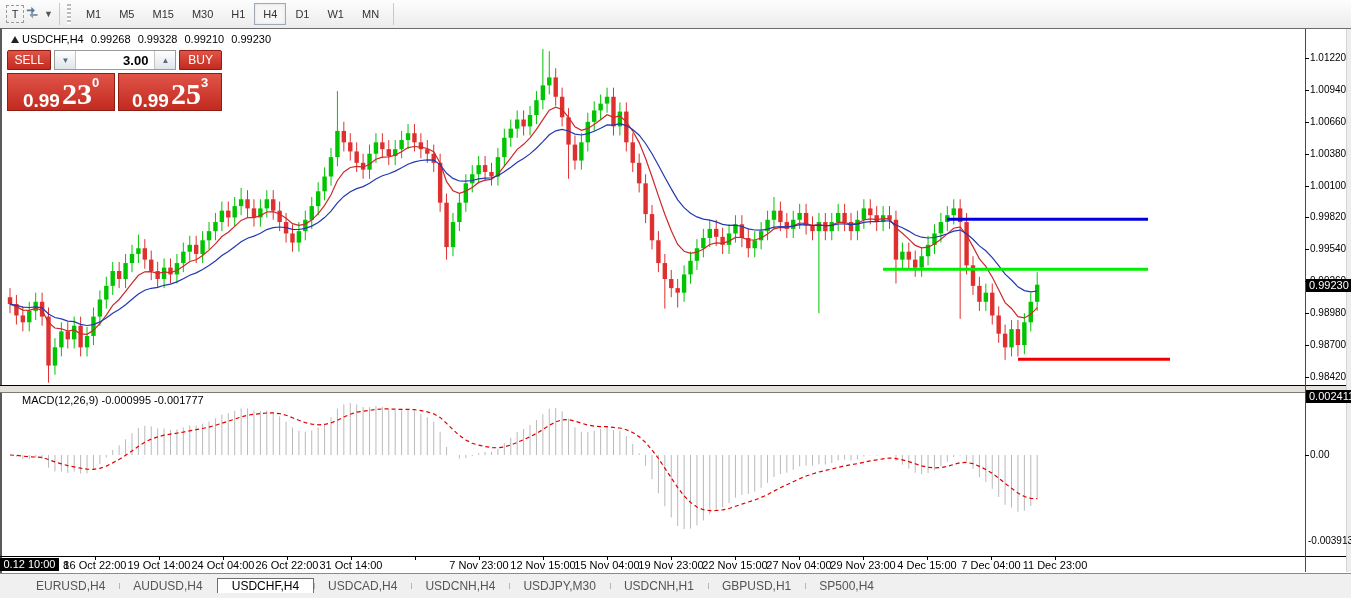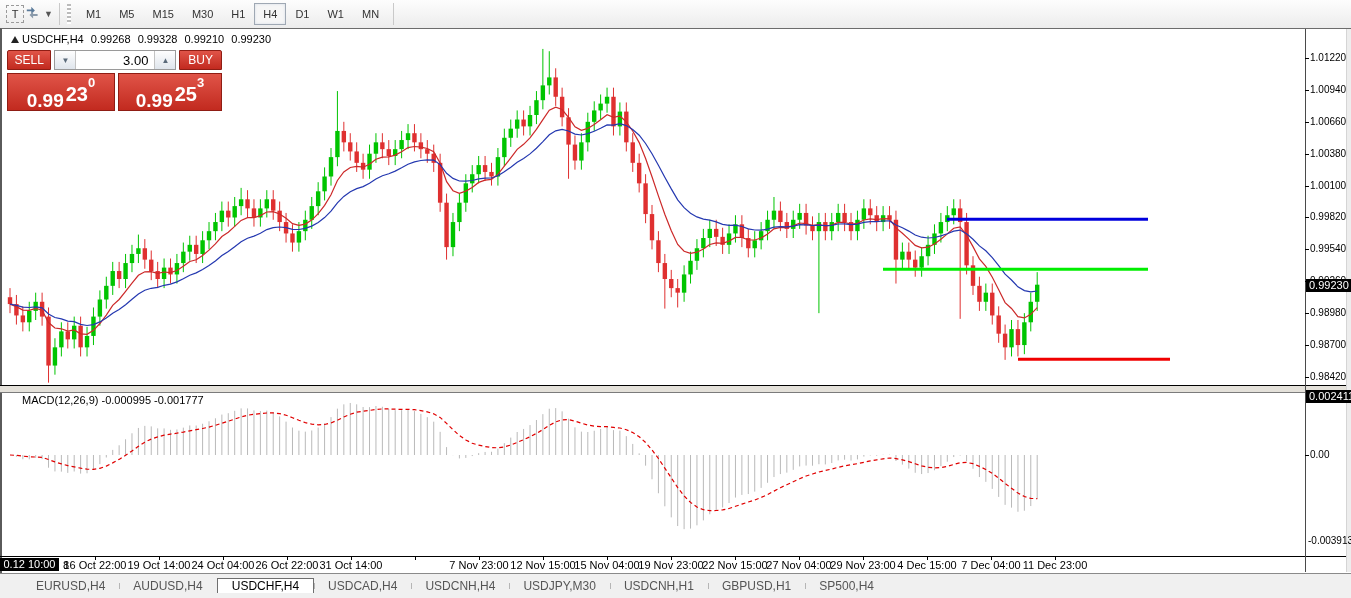--- a/index.html
+++ b/index.html
@@ -35,27 +35,27 @@
   .trade-row1{display:flex;height:20px;}
   .btn-red{background:linear-gradient(#e05448,#c22a1f);border:1px solid #8f1d14;color:#fff;
     font-size:12px;display:flex;align-items:center;justify-content:center;box-sizing:border-box;}
   .sell-btn{width:48px;border-radius:2px 0 0 0;}
   .buy-btn{width:46px;margin-left:3px;border-radius:0 2px 0 0;}
   .vol{display:flex;margin-left:3px;border:1px solid #9a9a9a;box-sizing:border-box;background:#fff;height:20px;}
   .spin{width:20px;background:linear-gradient(#fefefe,#dfe5ec);border:0;display:flex;align-items:center;justify-content:center;
     color:#5a6a7a;font-size:8px;}
   .spin.left{border-right:1px solid #c3c3c3;}
   .spin.right{border-left:1px solid #c3c3c3;}
-  .vol-val{width:72px;display:flex;align-items:center;justify-content:flex-end;padding-right:6px;font-size:13px;color:#000;}
+  .vol-val{width:72px;display:flex;align-items:center;justify-content:flex-end;padding-right:6px;font-size:13px;color:#000;font-weight:bold;}
   .trade-row2{display:flex;margin-top:3px;}
   .price-panel{height:38px;display:flex;align-items:flex-end;justify-content:center;padding-bottom:3px;box-sizing:border-box;}
   .pp-sell{width:108px;}
   .pp-buy{width:104px;margin-left:3px;}
   .pp-small{font-size:19px;font-weight:bold;line-height:13px;margin-right:2px;}
-  .pp-big{font-size:20px;font-weight:bold;line-height:26px;}
+  .pp-big{font-size:30px;font-weight:bold;line-height:26px;font-family:Liberation Serif, serif;}
   .pp-sup{font-size:13px;font-weight:bold;line-height:13px;align-self:flex-start;margin-top:2px;}
   
   .pa-label{position:absolute;left:1310px;font-size:10px;color:#000;}
   .pa-tick{position:absolute;left:1305px;width:4px;height:1px;background:#000;}
   .badge{position:absolute;background:#000;color:#fff;font-size:11px;padding:0 3px;line-height:13px;white-space:nowrap;z-index:4;}
   .macd-label{position:absolute;left:22px;top:394px;font-size:11px;color:#000;z-index:3;}
   .time-label{position:absolute;top:559px;font-size:11px;color:#000;transform:translateX(-50%);white-space:nowrap;}
   .time-tick{position:absolute;top:557px;width:1px;height:3px;background:#000;}
   
   .tabbar{position:absolute;left:0;top:573px;width:1351px;height:20px;background:#f0f0f0;

